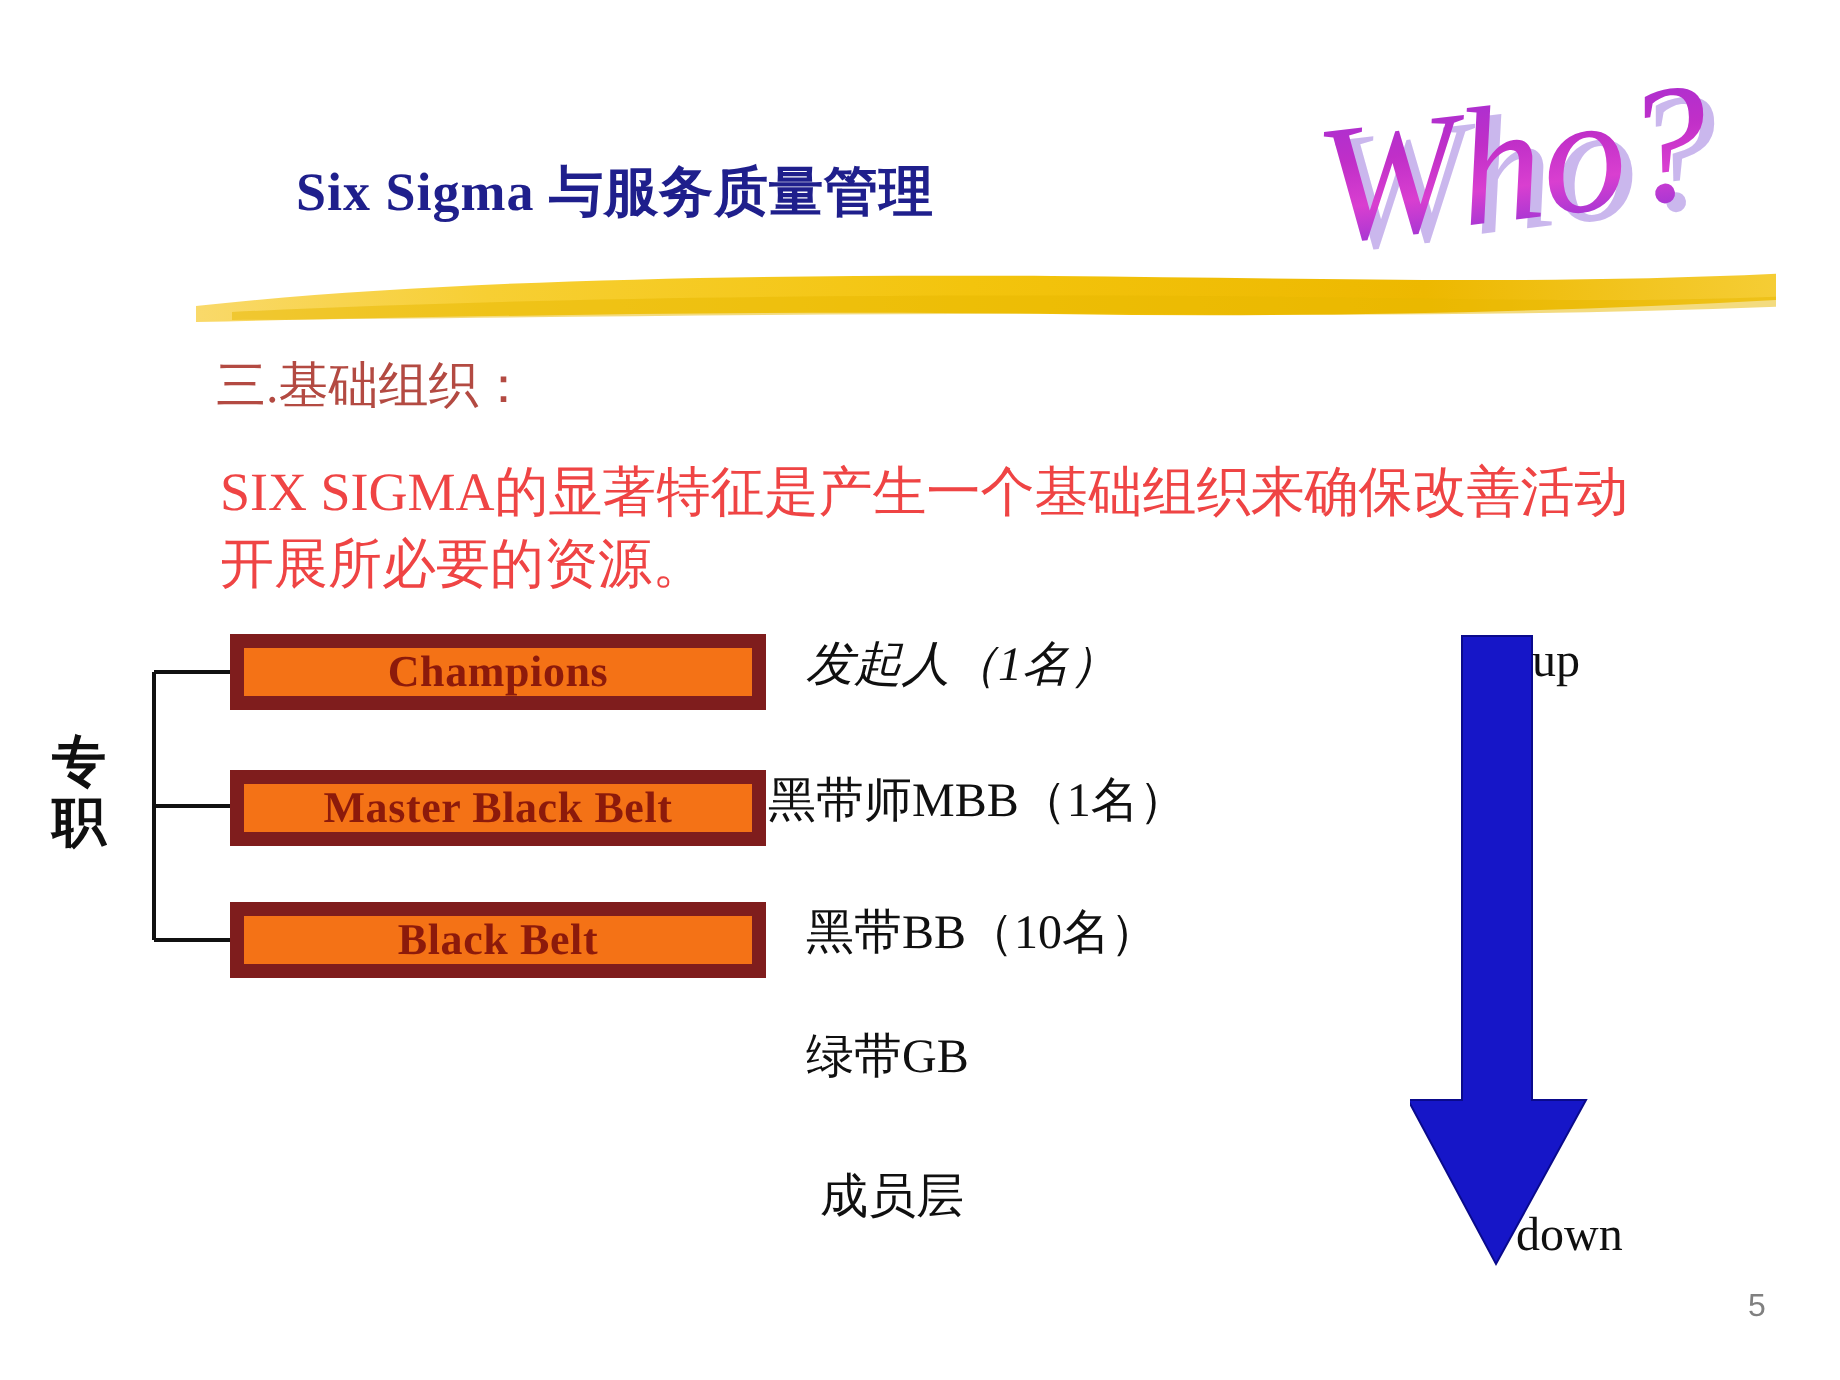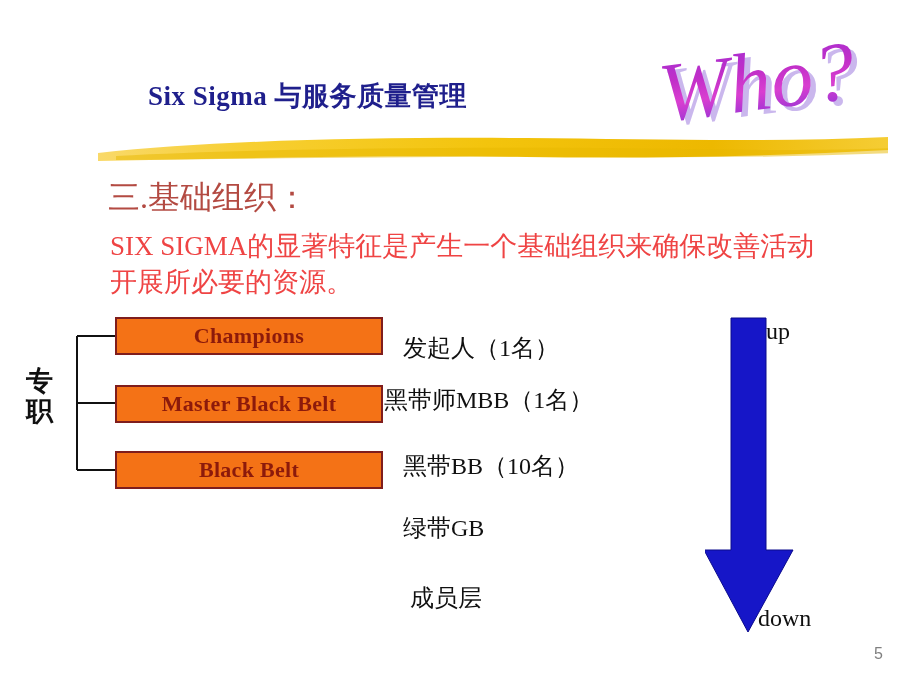--- a/index.html
+++ b/index.html
@@ -47,21 +47,21 @@
     width: 812px;
     height: 32px;
   }
   #divider svg { display: block; }
 
   
   #section-heading {
     position: absolute;
     left: 108px;
     top: 176px;
-    font-size: 32px;
+    font-size: 25px;
     color: #b34a42;
     white-space: nowrap;
   }
 
   
   #body-text {
     position: absolute;
     left: 110px;
     top: 228px;
     width: 730px;
@@ -71,21 +71,21 @@
     font-family: Liberation Serif, serif;
   }
 
   
   .role-box {
     position: absolute;
     left: 115px;
     width: 268px;
     height: 38px;
     background: #f47216;
-    border: 2px solid #7f1d1d;
+    border: 7px solid #7f1d1d;
     box-sizing: border-box;
     display: flex;
     align-items: center;
     justify-content: center;
   }
   .role-box-label {
     font-size: 22px;
     font-weight: bold;
     color: #8c1a0b;
     white-space: nowrap;
@@ -210,21 +210,21 @@
         <line x1="7" y1="78" x2="46" y2="78"></line>
         <line x1="7" y1="145" x2="46" y2="145"></line>
       </g>
     </svg>
   </div>
   <div id="bracket-label">专职</div>
 
   <div class="role-box row-0">
     <span class="role-box-label">Champions</span>
   </div>
-  <div class="role-desc" style="left:403px; top:332px;">发起人（1名）</div>
+  <div class="role-desc" style="left:403px; top:316px;font-style:italic;">发起人（1名）</div>
 
   <div class="role-box row-1">
     <span class="role-box-label">Master Black Belt</span>
   </div>
   <div class="role-desc" style="left:384px; top:384px;">黑带师MBB（1名）</div>
 
   <div class="role-box row-2">
     <span class="role-box-label">Black Belt</span>
   </div>
   <div class="role-desc" style="left:403px; top:450px;">黑带BB（10名）</div>

